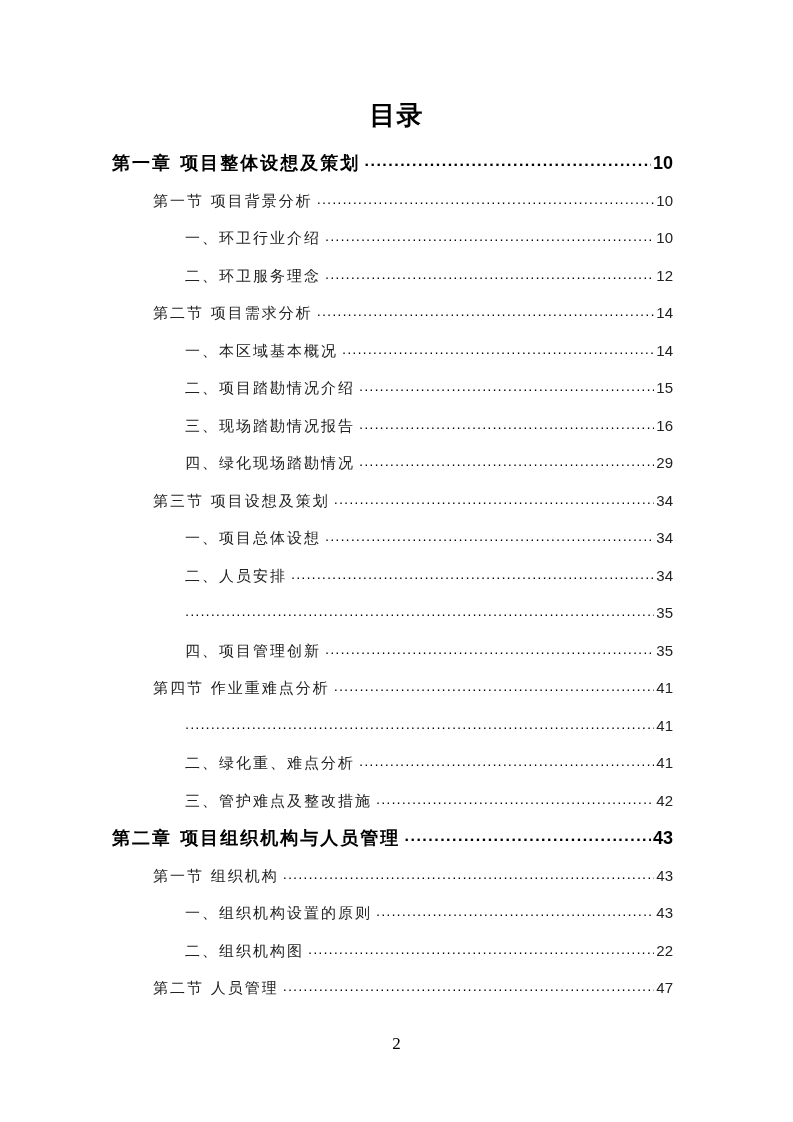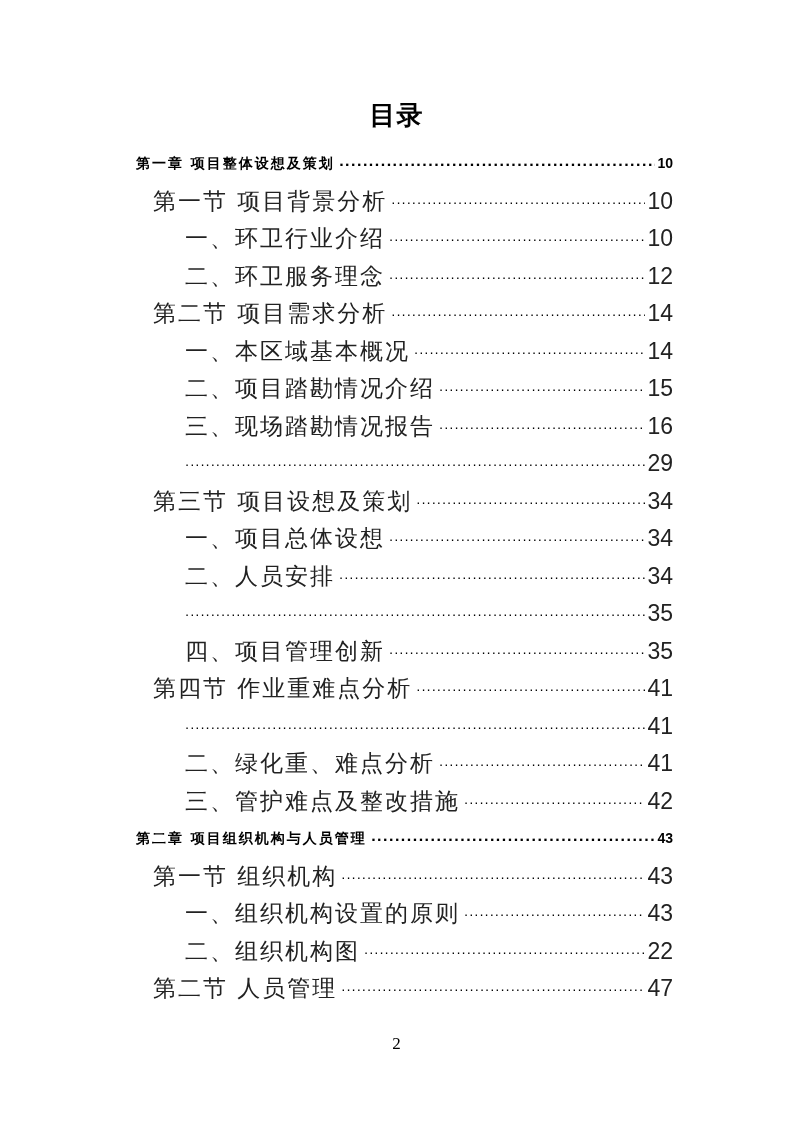--- a/index.html
+++ b/index.html
@@ -2,27 +2,27 @@
 <html><head>
 <meta charset="utf-8">
 <style>
   html, body { margin: 0; padding: 0; background: #ffffff; }
   body { width: 793px; height: 1122px; position: relative; overflow: hidden;
          font-family: "DejaVu Sans", "Liberation Sans", sans-serif; color: #000; }
   .title { position: absolute; top: 98px; left: 0; width: 793px; text-align: center;
            font-size: 26px; font-weight: bold; letter-spacing: 1px; font-family: Liberation Serif, serif; }
   .toc { position: absolute; top: 143px; left: 0; width: 793px; }
   .entry { position: absolute; height: 30px; display: flex; align-items: flex-end;
-           right: 120px; font-size: 23px; line-height: 20px; }
+           right: 120px; font-size: 15px; line-height: 20px; }
   .entry .label { white-space: nowrap; letter-spacing: 2px; padding-right: 4px; }
   .entry .dots { flex: 1; overflow: hidden; white-space: nowrap; color: #000;
                  letter-spacing: 1px; font-size: 13px; line-height: 16px; margin-bottom: 3px; }
   .entry .dots::before { content: "......................................................................................................................................................................................................................."; }
   .entry .page { white-space: nowrap; font-family: "Liberation Sans", sans-serif; padding-left: 2px; }
-  .lvl1 { left: 136px; font-weight: bold; font-size: 14px; justify-content: flex-end; }
+  .lvl1 { left: 112px; font-weight: bold; font-size: 18px; justify-content: flex-end; }
   .lvl1 .page { font-weight: bold; }
   .lvl2 { left: 153px; color: #222; }
   .lvl3 { left: 185px; color: #222; }
   .footer { position: absolute; top: 1034px; left: 0; width: 793px; text-align: center;
             font-family: "Liberation Serif", serif; font-size: 17px; }
 </style>
 </head>
 <body>
 
 <div class="title">目录</div>
@@ -62,20 +62,21 @@
     <span class="label">二、项目踏勘情况介绍</span>
     <span class="dots"></span>
     <span class="page">15</span>
   </div>
   <div class="entry lvl3" style="top:262.5px">
     <span class="label">三、现场踏勘情况报告</span>
     <span class="dots"></span>
     <span class="page">16</span>
   </div>
   <div class="entry lvl3" style="top:300px">
+    <span class="label">四、绿化现场踏勘情况</span>
     <span class="dots"></span>
     <span class="page">29</span>
   </div>
   <div class="entry lvl2" style="top:337.5px">
     <span class="label">第三节  项目设想及策划</span>
     <span class="dots"></span>
     <span class="page">34</span>
   </div>
   <div class="entry lvl3" style="top:375px">
     <span class="label">一、项目总体设想</span>

